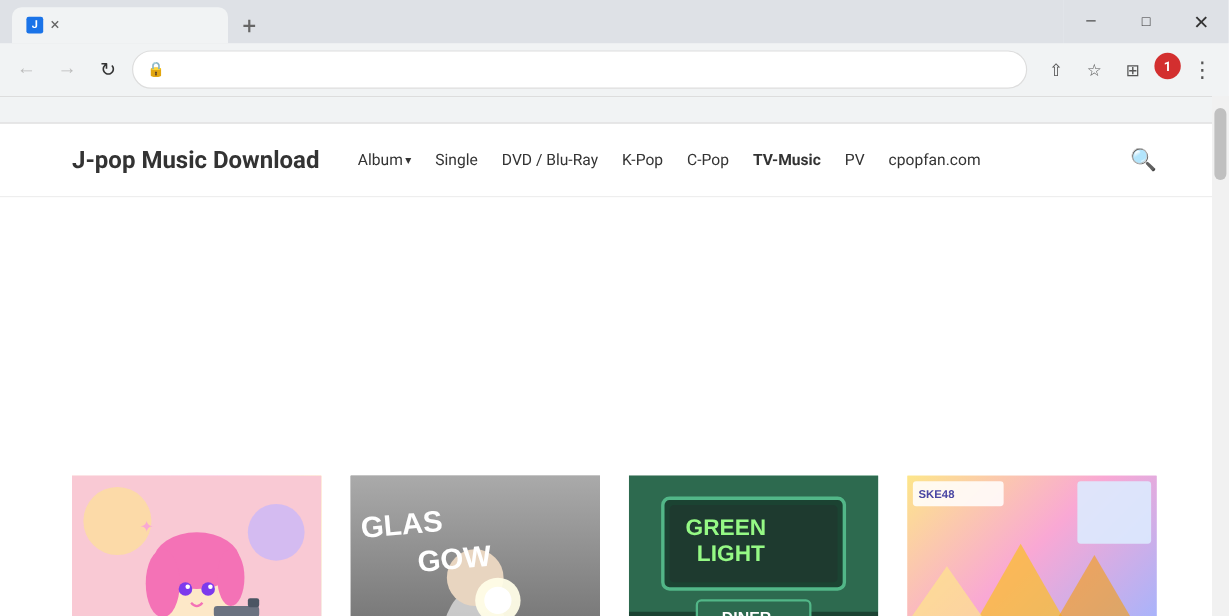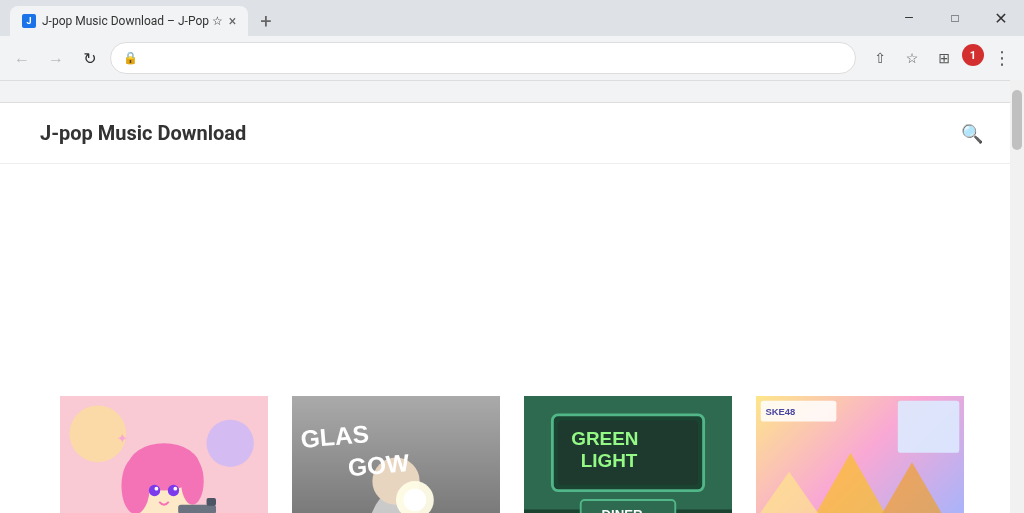--- a/index.html
+++ b/index.html
@@ -27,21 +27,21 @@
     .addr-action-btn { width: 28px; height: 28px; border-radius: 50%; border: none; background: transparent; cursor: pointer; display: flex; align-items: center; justify-content: center; color: #555; font-size: 14px; }
     .profile-btn { width: 22px; height: 22px; background: #d32f2f; border-radius: 50%; display: flex; align-items: center; justify-content: center; color: #fff; font-size: 11px; font-weight: bold; cursor: pointer; }
 
     
     .page-content { overflow-y: auto; max-height: calc(513px - 36px - 44px - 22px); }
 
     
     .bookmark-bar { height: 22px; background: #f1f3f4; border-bottom: 1px solid #ddd; }
 
     
-    .site-header { display: flex; align-items: center; padding: 18px 40px; border-bottom: 1px solid #eee; gap: 32px; }
+    .site-header { display: flex; align-items: center; padding: 18px 60px; border-bottom: 1px solid #eee; gap: 32px; }
     .site-logo { font-size: 20px; font-weight: 700; color: #333; white-space: nowrap; text-decoration: none; }
     .site-nav { display: flex; align-items: center; gap: 20px; flex: 1; }
     .nav-item { font-size: 13px; color: #333; cursor: pointer; text-decoration: none; white-space: nowrap; }
     .nav-item.active { font-weight: 700; }
     .nav-item-dropdown { display: flex; align-items: center; gap: 2px; }
     .search-icon-header { margin-left: auto; font-size: 18px; color: #333; cursor: pointer; }
 
     
     .main-content { padding: 24px 60px 40px; }
     .cards-grid { display: grid; grid-template-columns: repeat(4, 1fr); gap: 24px; }
@@ -66,21 +66,20 @@
 <div class="page-wrapper">
 
   <div class="browser-chrome">
 
     <div class="tab-row">
       <div class="tab-bar" style="flex:1; height:36px; display:flex; align-items:flex-end; padding: 6px 0 0 10px; gap:2px;">
         <div class="tab">
           <div class="favicon" style="background:#1a73e8; border-radius:2px; width:14px; height:14px; flex-shrink:0; display:flex; align-items:center; justify-content:center;">
             <span style="color:#fff; font-size:9px; font-weight:bold;">J</span>
           </div>
-          <span class="tab-title">J-pop Music Download – J-Pop ☆</span>
           <span class="close-tab">×</span>
         </div>
         <div class="new-tab-btn">+</div>
       </div>
       <div class="window-controls" style="display:flex; align-items:center; background:#dee1e6; height:36px; padding-right:0;">
         <div class="win-ctrl">—</div>
         <div class="win-ctrl">□</div>
         <div class="win-ctrl" style="font-size:16px;">✕</div>
       </div>
     </div>
@@ -103,20 +102,33 @@
       </div>
     </div>
   </div>
 
   <div class="bookmark-bar"></div>
 
   <div class="page-content">
 
     <div class="site-header">
       <a class="site-logo">J-pop Music Download</a>
+      <nav class="site-nav">
+        <a class="nav-item nav-item-dropdown">
+          <span>Album</span>
+          <span style="font-size:10px;">▾</span>
+        </a>
+        <a class="nav-item">Single</a>
+        <a class="nav-item">DVD / Blu-Ray</a>
+        <a class="nav-item">K-Pop</a>
+        <a class="nav-item">C-Pop</a>
+        <a class="nav-item active">TV-Music</a>
+        <a class="nav-item">PV</a>
+        <a class="nav-item">cpopfan.com</a>
+      </nav>
       <span class="search-icon-header">🔍</span>
     </div>
 
     <div class="main-content">
       <div class="cards-grid">
 
         <div class="card">
           <div class="card-img-placeholder">
             <div class="card-img-inner img-1">
               

